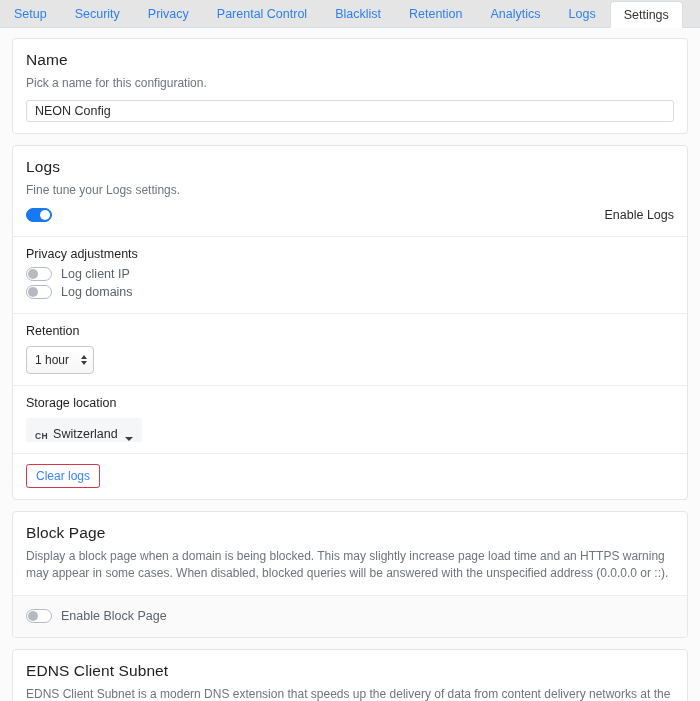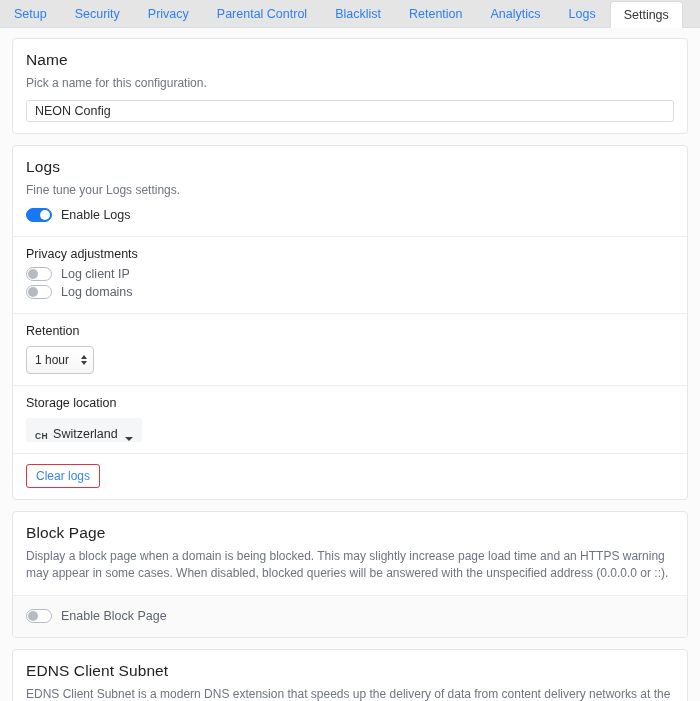--- a/index.html
+++ b/index.html
@@ -259,21 +259,21 @@
       <div class="card-desc">Pick a name for this configuration.</div>
       <input class="text-input" type="text" value="NEON Config" style="">
     </div>
   </div>
 
   <div class="card">
 
     <div class="sect">
       <div class="card-title">Logs</div>
       <div class="card-desc">Fine tune your Logs settings.</div>
-      <div class="toggle-row" style="margin-top:9px;">
+      <div class="toggle-row" style="margin-top:9px;justify-content:space-between;">
         <span class="switch on">
             <span class="knob"></span>
           </span>
         <span class="toggle-label">Enable Logs</span>
       </div>
     </div>
 
     <div class="sect">
       <div class="sub-title">Privacy adjustments</div>
       <div class="toggle-row">

